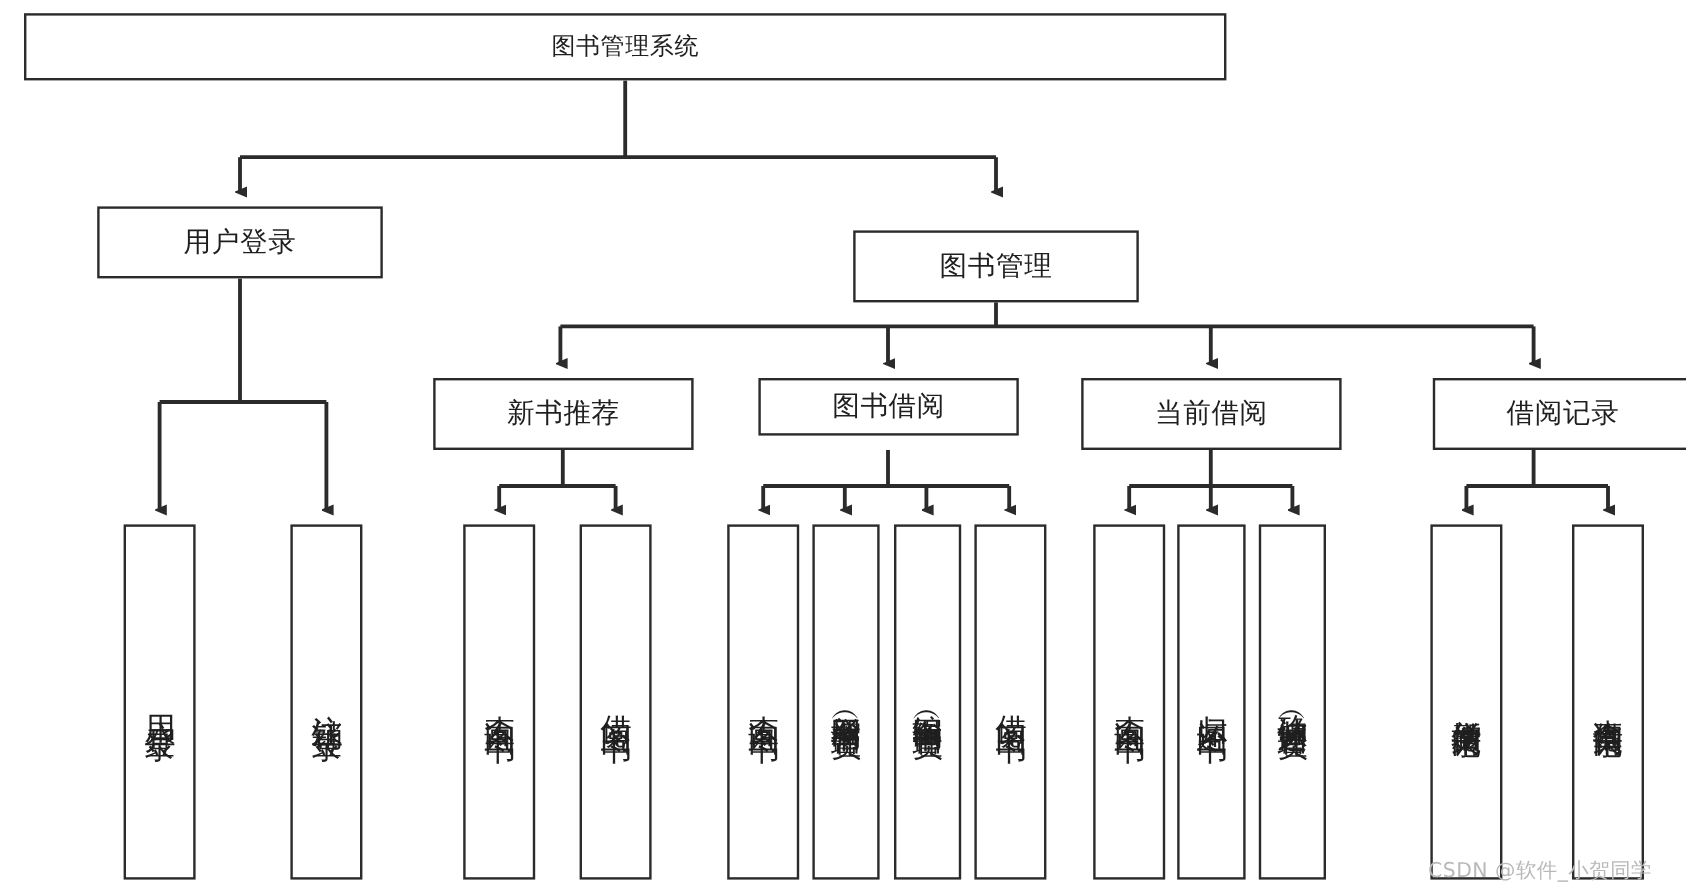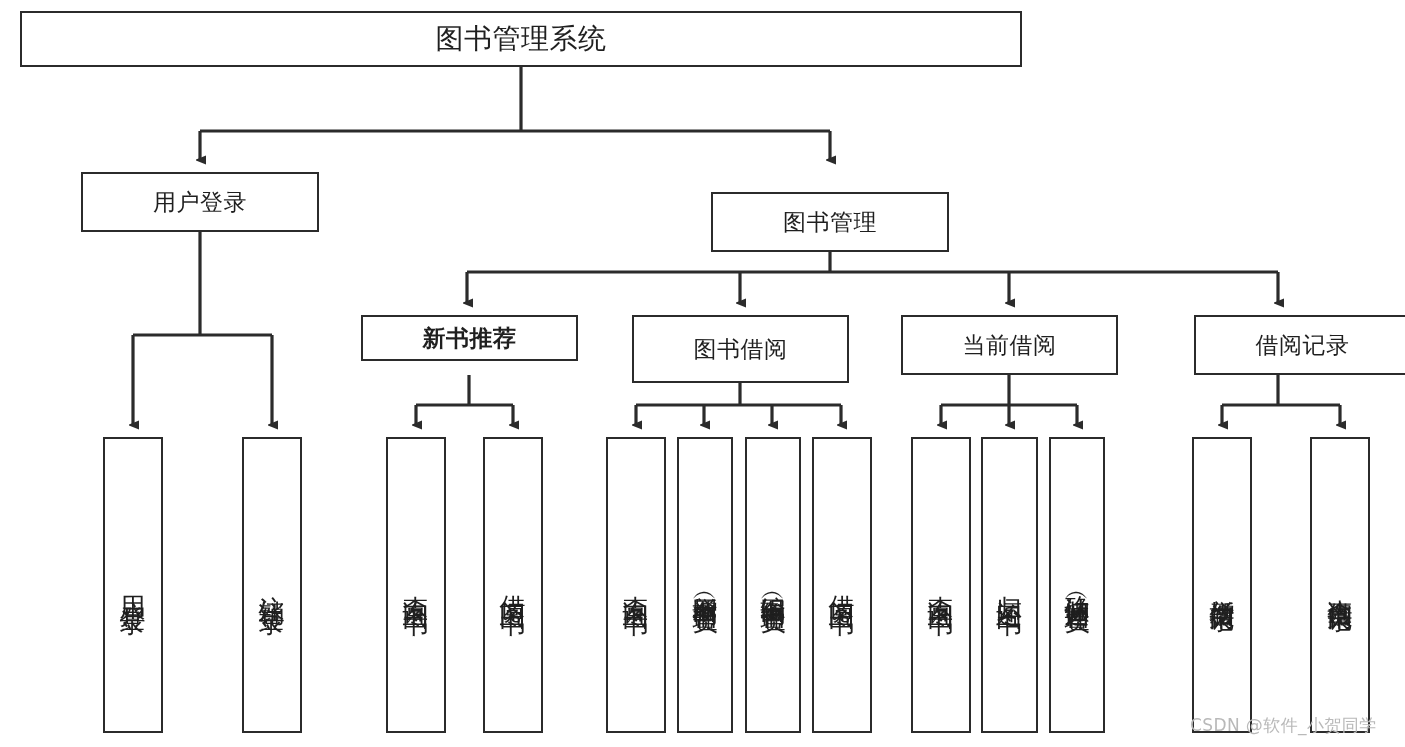--- a/index.html
+++ b/index.html
@@ -35,21 +35,21 @@
     display:block;
     line-height:1.08;
     letter-spacing:0.5px;
     color:#1f1f1f;
   }
   
   .node.horiz .label{
     font-size:23px;
     white-space:nowrap;
   }
-  .node.root .label{ font-size:28px; }
+  .node.root .label{ font-size:20px; }
   
   .node.vert{
     align-items:center;
     justify-content:center;
   }
   .node.vert .label{
     writing-mode:vertical-rl;
     text-orientation:upright;
     font-size:26px;
     line-height:1.0;
@@ -129,24 +129,24 @@
     <span class="label">图书管理系统</span>
   </div>
 
   <div class="node horiz" style="left:81px; top:172px; width:238px; height:60px;">
     <span class="label">用户登录</span>
   </div>
   <div class="node horiz" style="left:711px; top:172px; width:238px; height:60px;margin-top:20px;">
     <span class="label">图书管理</span>
   </div>
 
-  <div class="node horiz" style="left:361px; top:315px; width:217px; height:46px;font-weight:bold;">
+  <div class="node horiz" style="left:361px; top:315px; width:217px; height:60px;">
     <span class="label">新书推荐</span>
   </div>
-  <div class="node horiz" style="left:632px; top:315px; width:217px; height:68px;">
+  <div class="node horiz" style="left:632px; top:315px; width:217px; height:48px;">
     <span class="label">图书借阅</span>
   </div>
   <div class="node horiz" style="left:901px; top:315px; width:217px; height:60px;">
     <span class="label">当前借阅</span>
   </div>
   <div class="node horiz" style="left:1170px; top:315px; width:217px; height:60px;margin-left:24px;">
     <span class="label">借阅记录</span>
   </div>
 
   <div class="node vert" style="left:103px; top:437px; width:60px; height:296px;">

